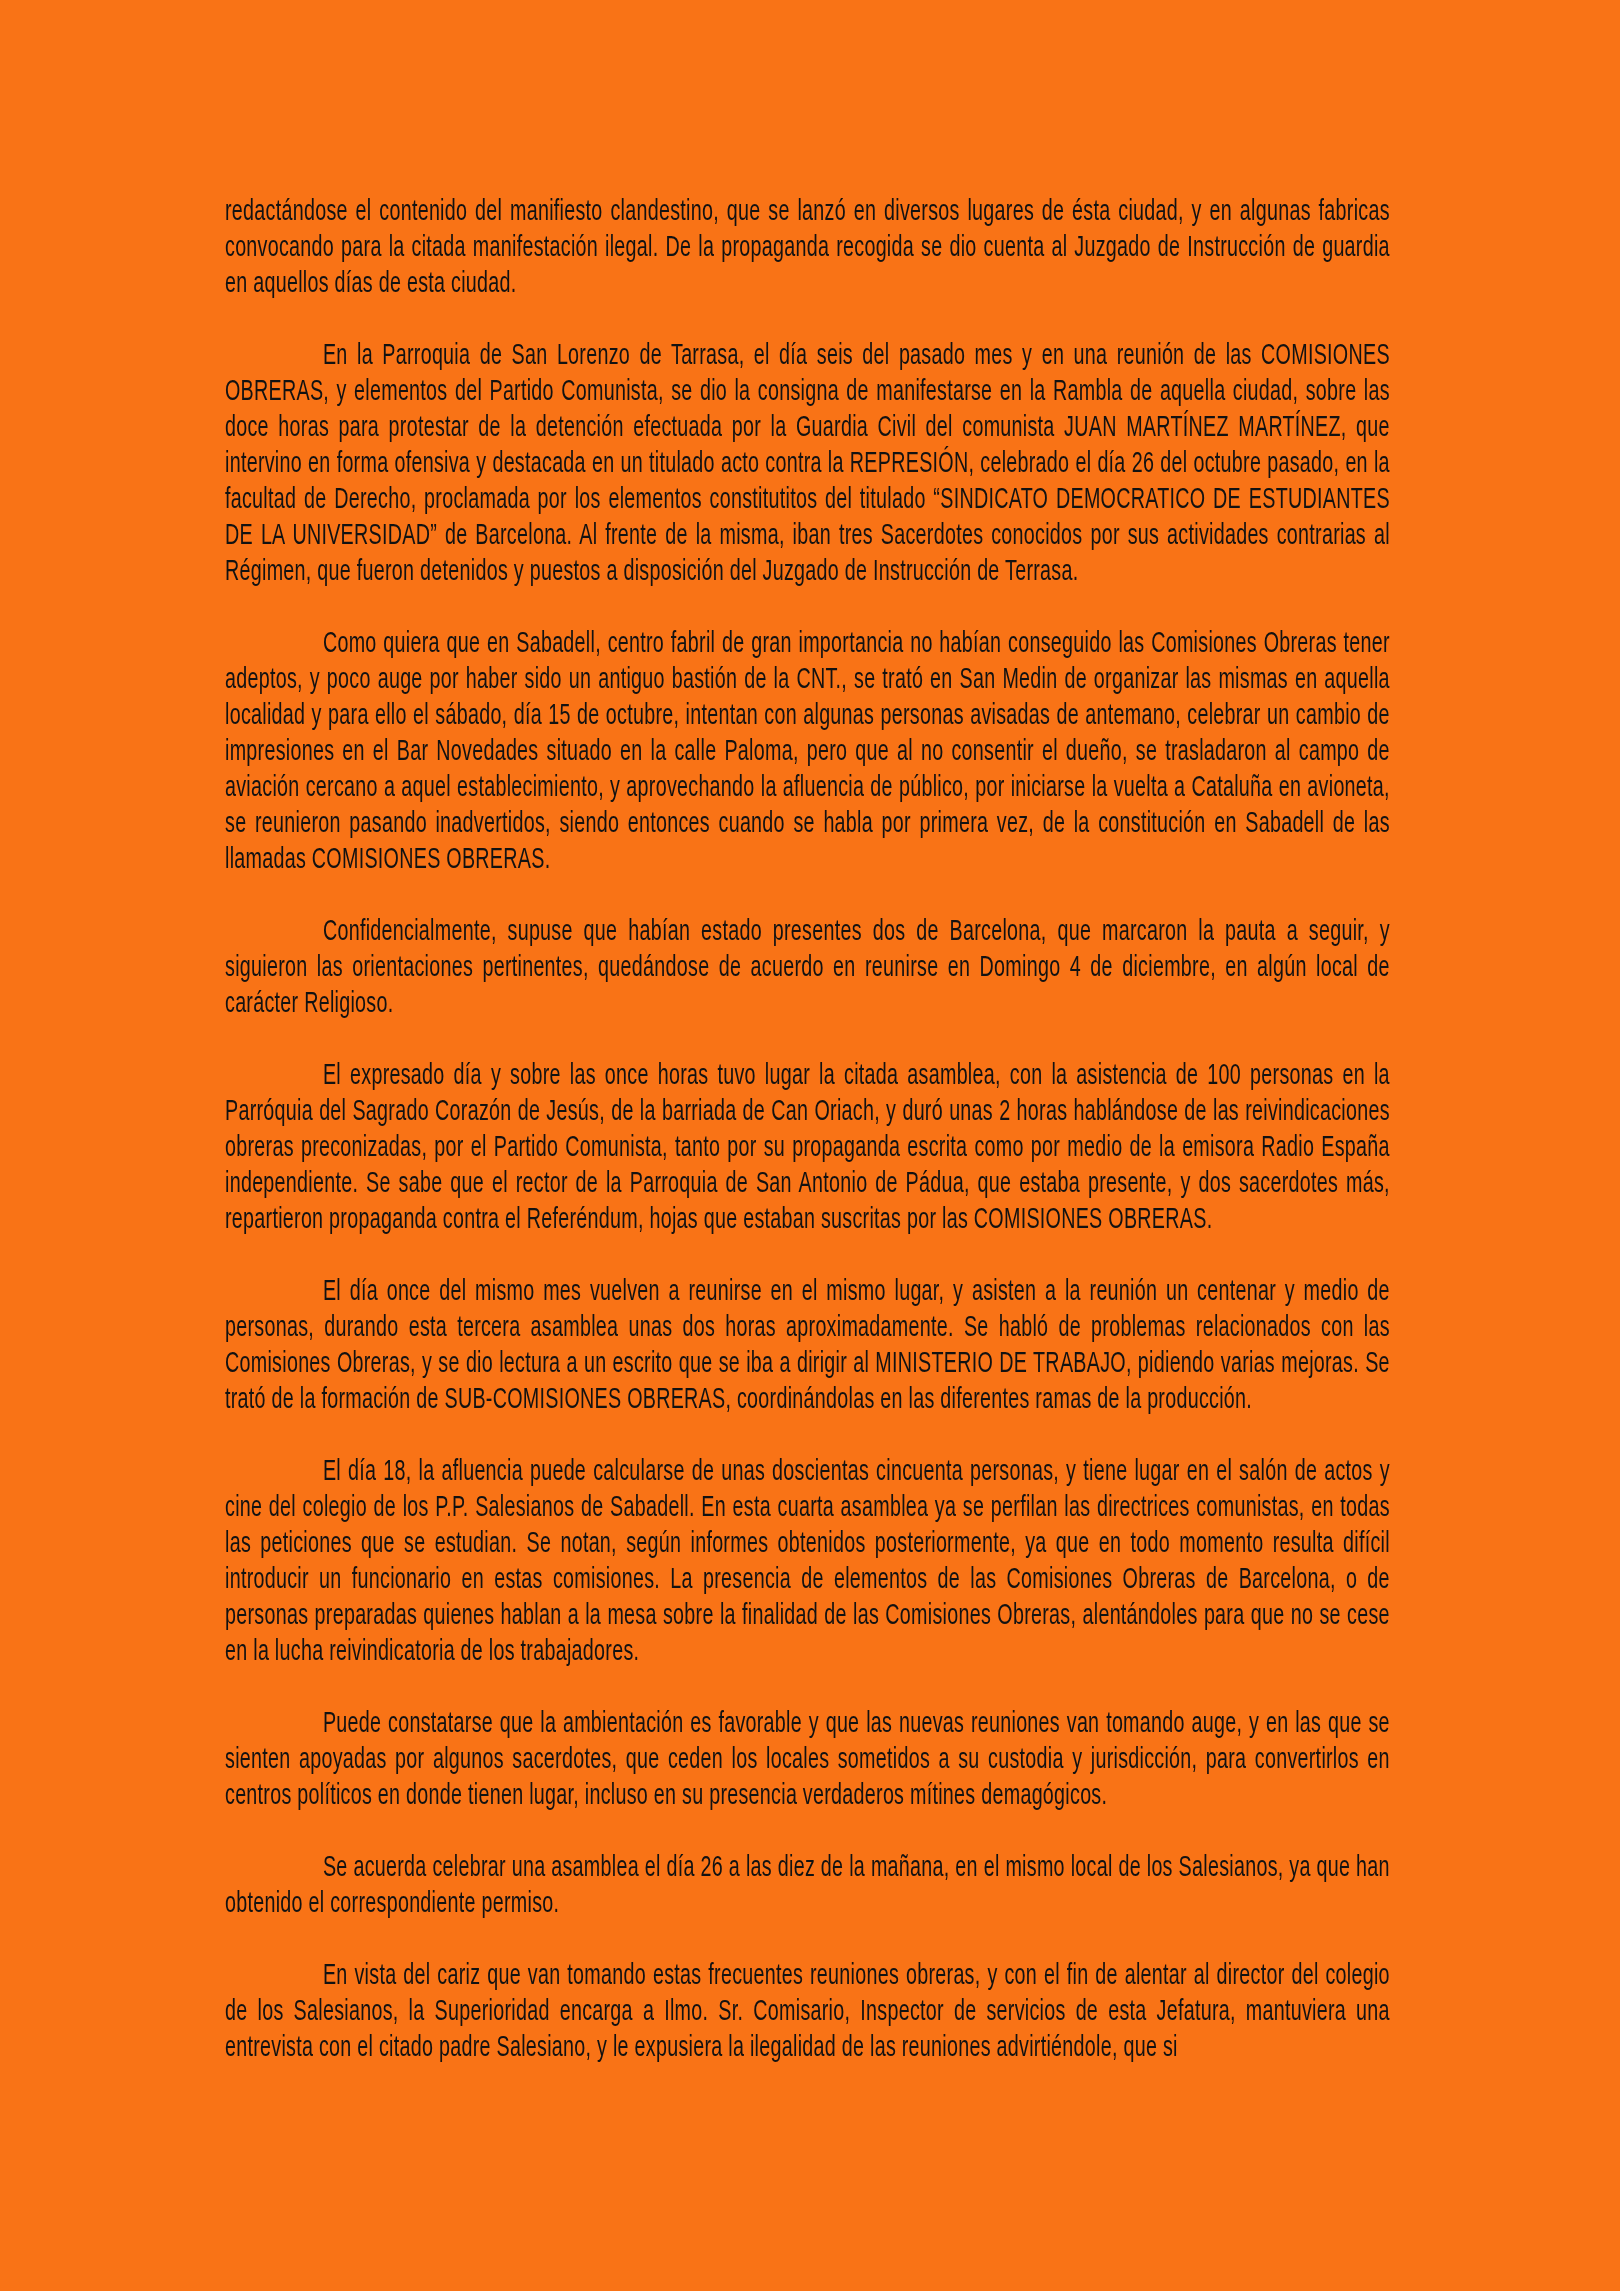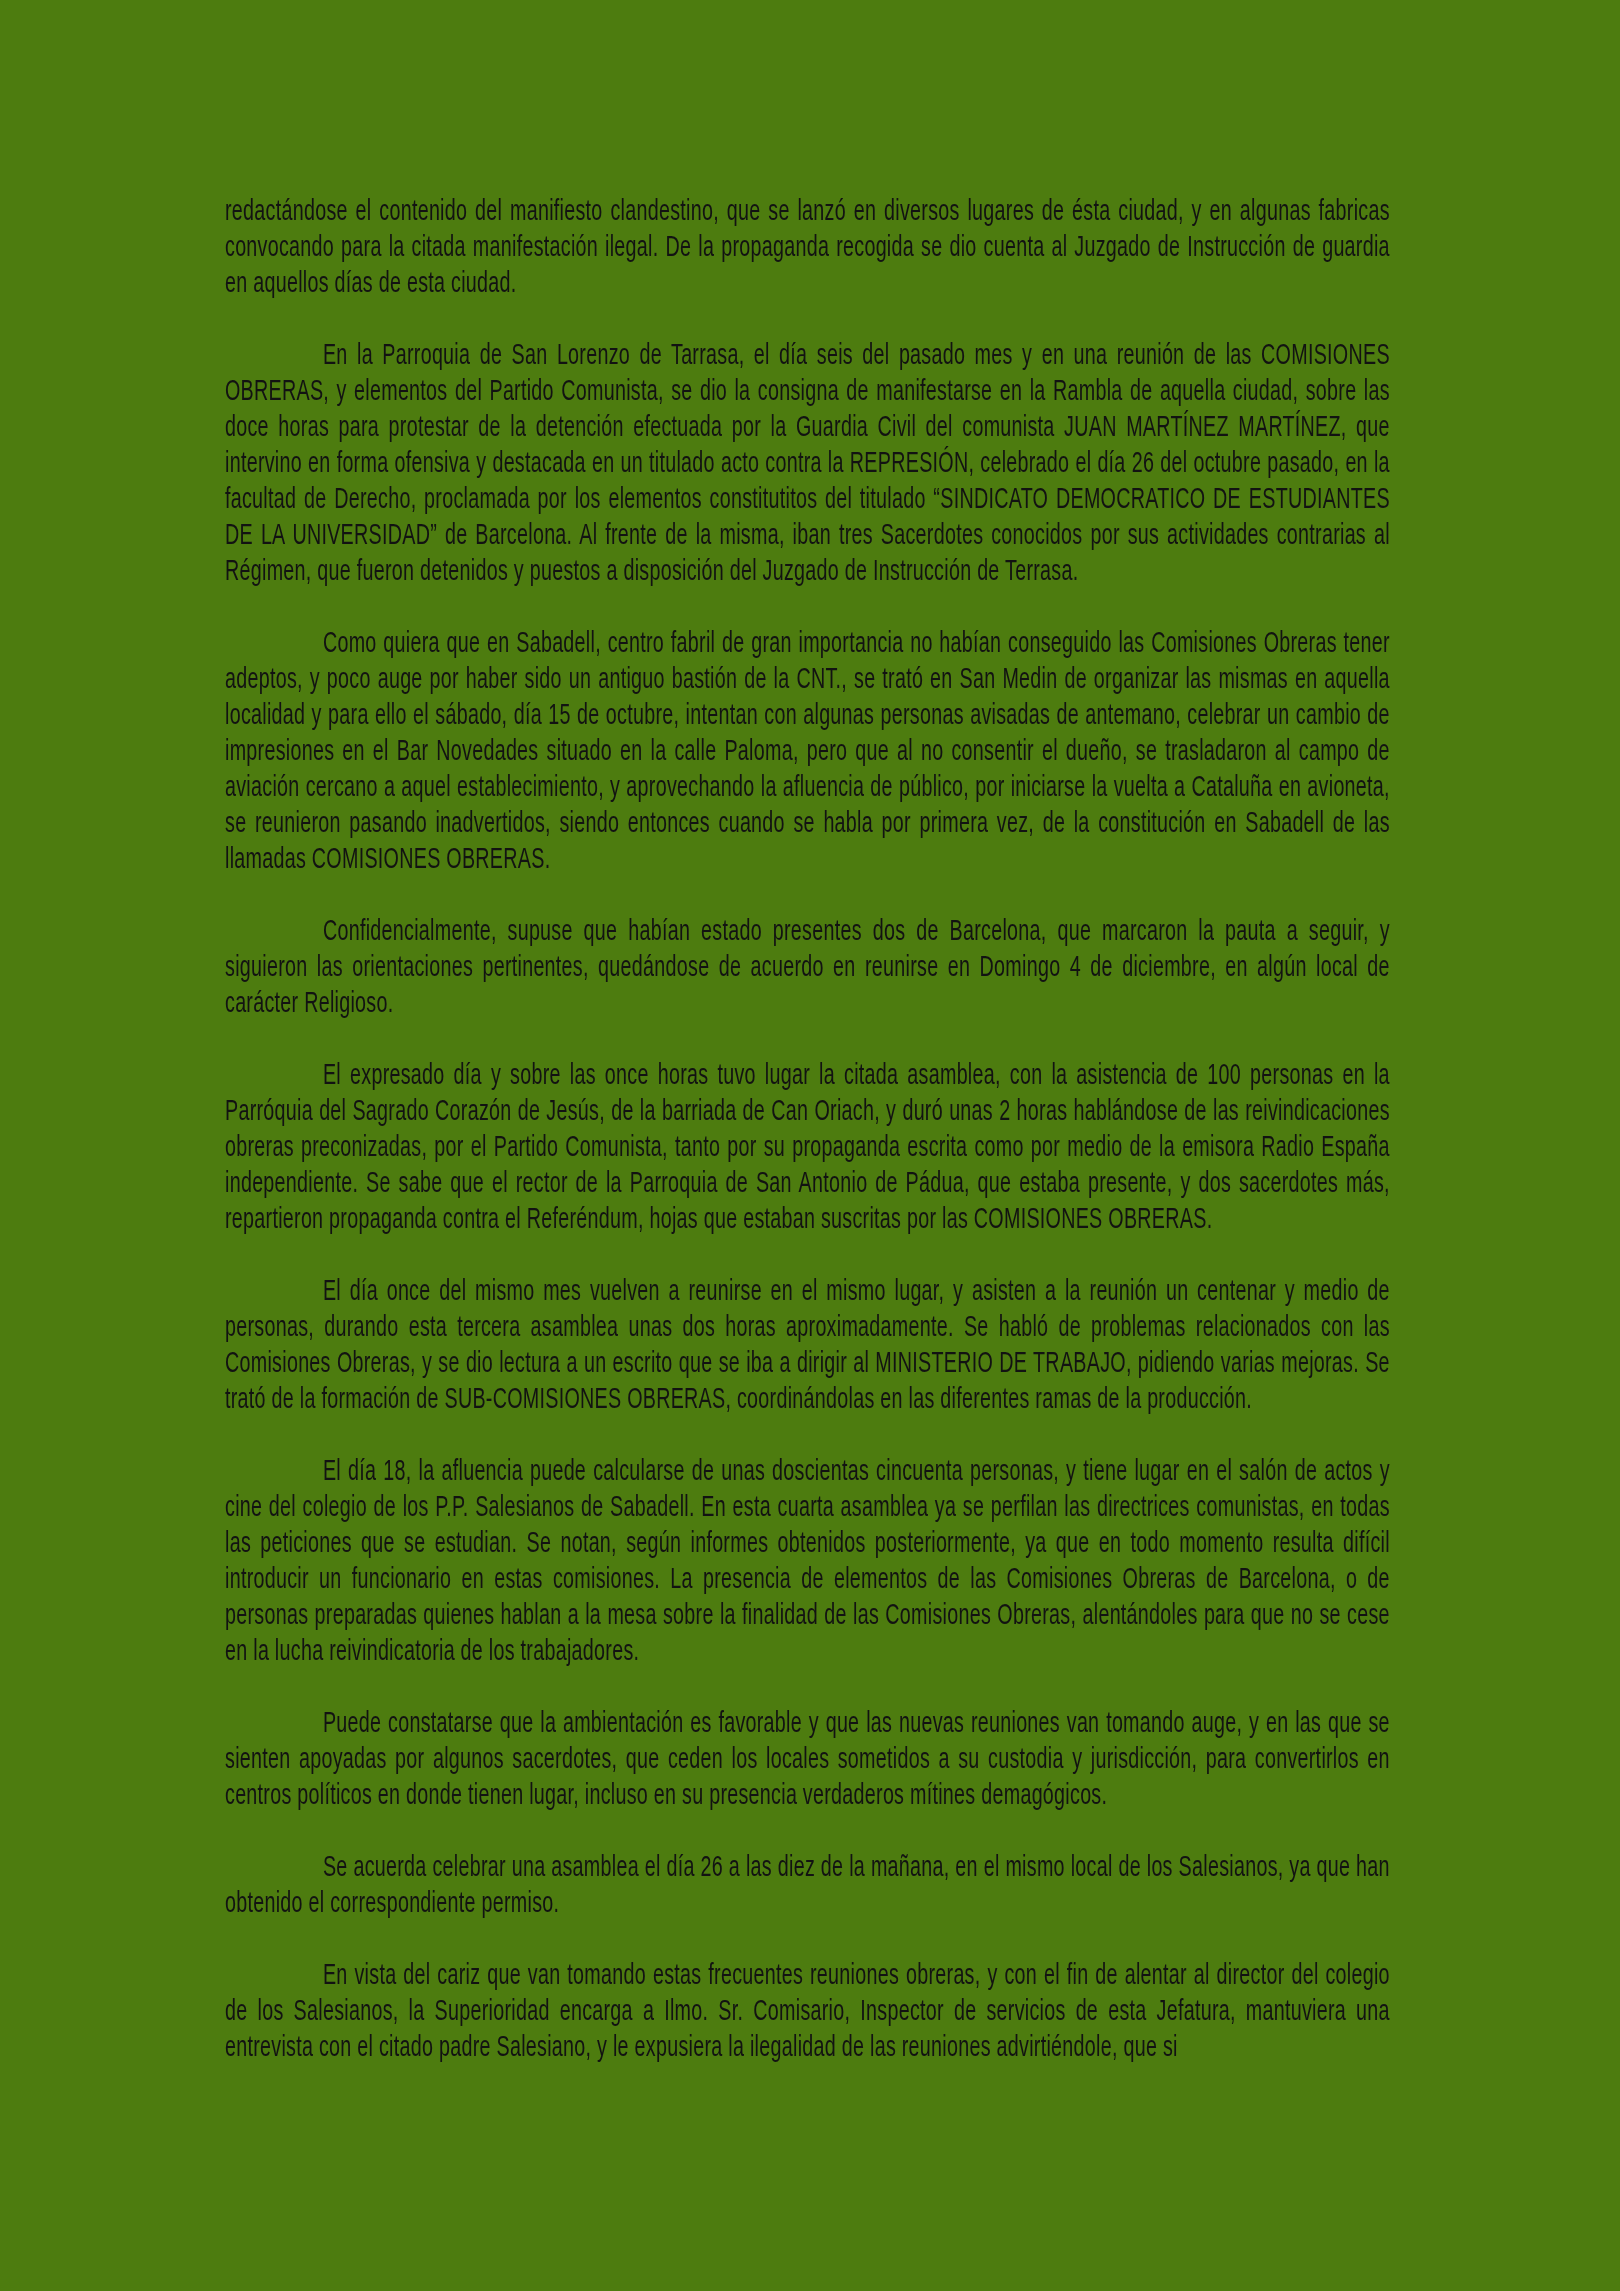--- a/index.html
+++ b/index.html
@@ -5,21 +5,21 @@
 <style>
   html, body {
     margin: 0;
     padding: 0;
     background: #ffffff;
   }
   .page {
     position: relative;
     width: 1620px;
     height: 2292px;
-    background: #4d7c0f;
+    background: #f97316;
     overflow: hidden;
     font-family: "Liberation Sans", sans-serif;
   }
   
   .text-block {
     position: absolute;
     top: 192px;
     left: 225px;
     width: 1713px;           
     transform: scaleX(0.68);

